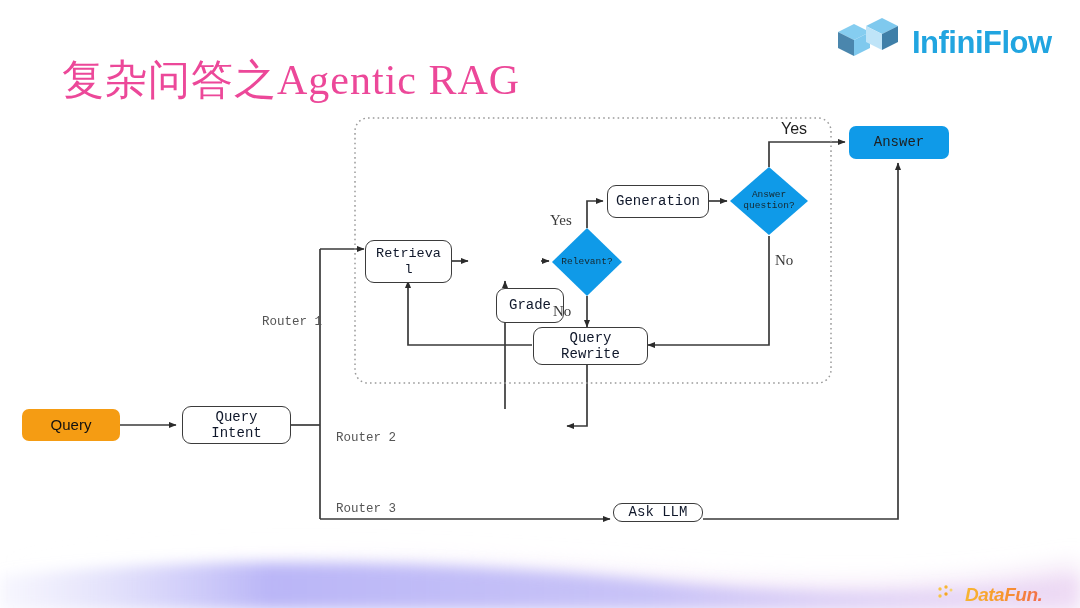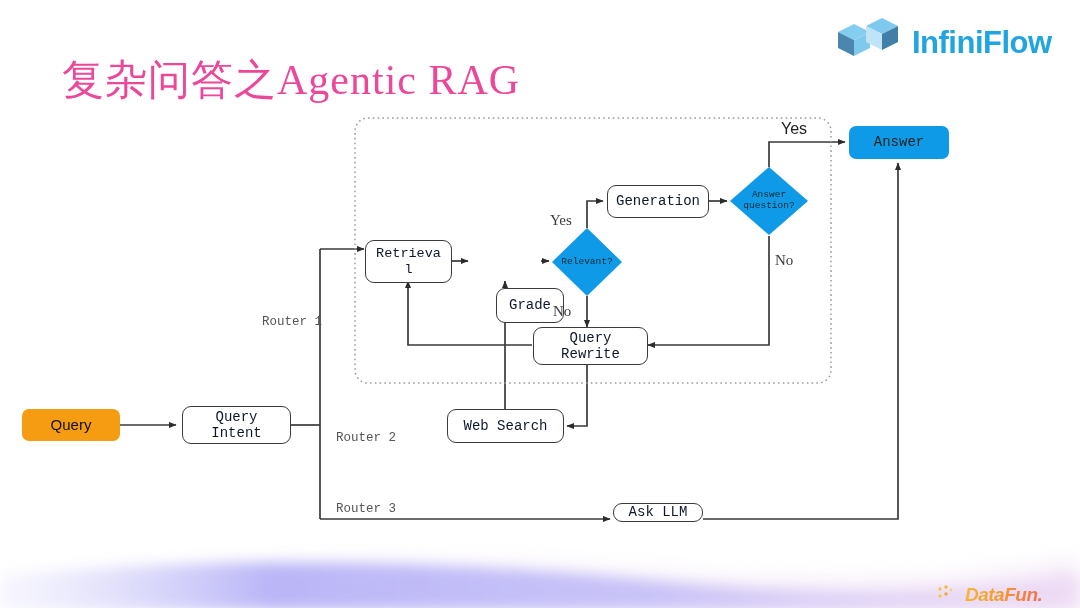--- a/index.html
+++ b/index.html
@@ -199,23 +199,20 @@
 
     <div class="node blue" style="left:849px;top:126px;width:100px;height:33px;font-size:14px;">
       <span>Answer</span>
     </div>
 
     <div class="node rect" style="left:533px;top:327px;width:115px;height:38px;font-size:14px;flex-direction:column;">
       <span>Query</span>
       <span>Rewrite</span>
     </div>
 
-    <div class="node rect" style="left:447px;top:409px;width:117px;height:34px;font-size:14px;">
-      <span>Web Search</span>
-    </div>
 
     <div class="node rect" style="left:613px;top:503px;width:90px;height:19px;font-size:14px;">
       <span>Ask LLM</span>
     </div>
 
     <div class="elabel" style="left:550px;top:212px;font-size:15px;">Yes</div>
     <div class="elabel" style="left:553px;top:303px;font-size:15px;">No</div>
     <div class="elabel sans" style="left:781px;top:120px;font-size:16px;">Yes</div>
     <div class="elabel" style="left:775px;top:252px;font-size:15px;">No</div>
 

